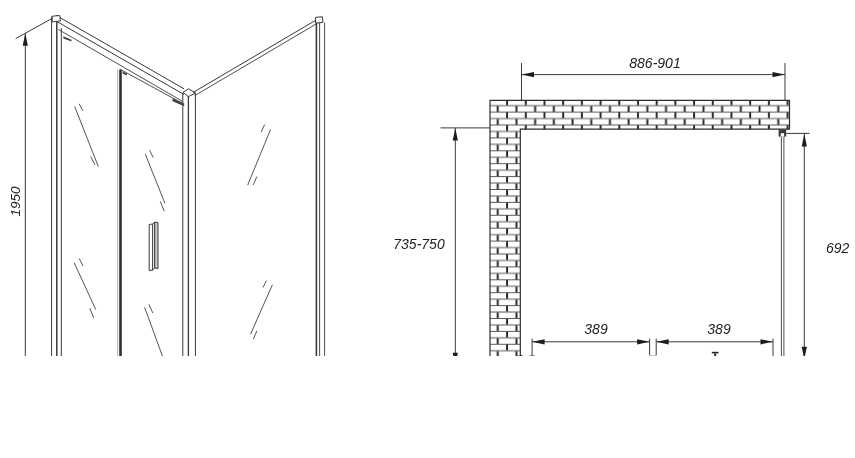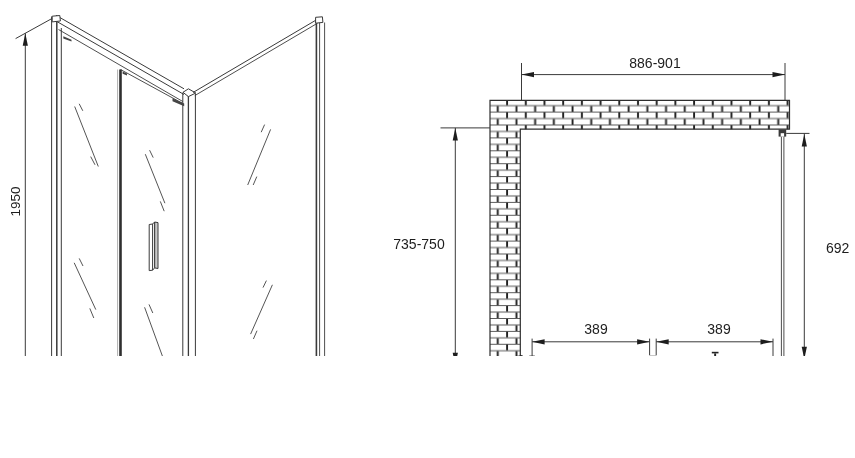--- a/index.html
+++ b/index.html
@@ -1,17 +1,17 @@
 <!DOCTYPE html>
 <html><head>
 <meta charset="utf-8">
 <style>
   html,body{margin:0;padding:0;background:#ffffff;}
   #stage{position:relative;width:855px;height:356px;background:#ffffff;overflow:hidden;
-         font-family:"Liberation Sans", sans-serif;}
+         font-family:"Liberation Sans", sans-serif;font-style:italic;}
   svg{position:absolute;left:0;top:0;}
   text{font-family:"Liberation Sans", sans-serif;fill:#1d1d1d;}
 </style>
 </head>
 <body>
 <div id="stage">
 <svg width="855" height="458" viewBox="0 0 855 458">
 <defs>
 
   <pattern id="brick" width="18.7" height="12.9" patternUnits="userSpaceOnUse" patternTransform="translate(493.25,98.7)">

